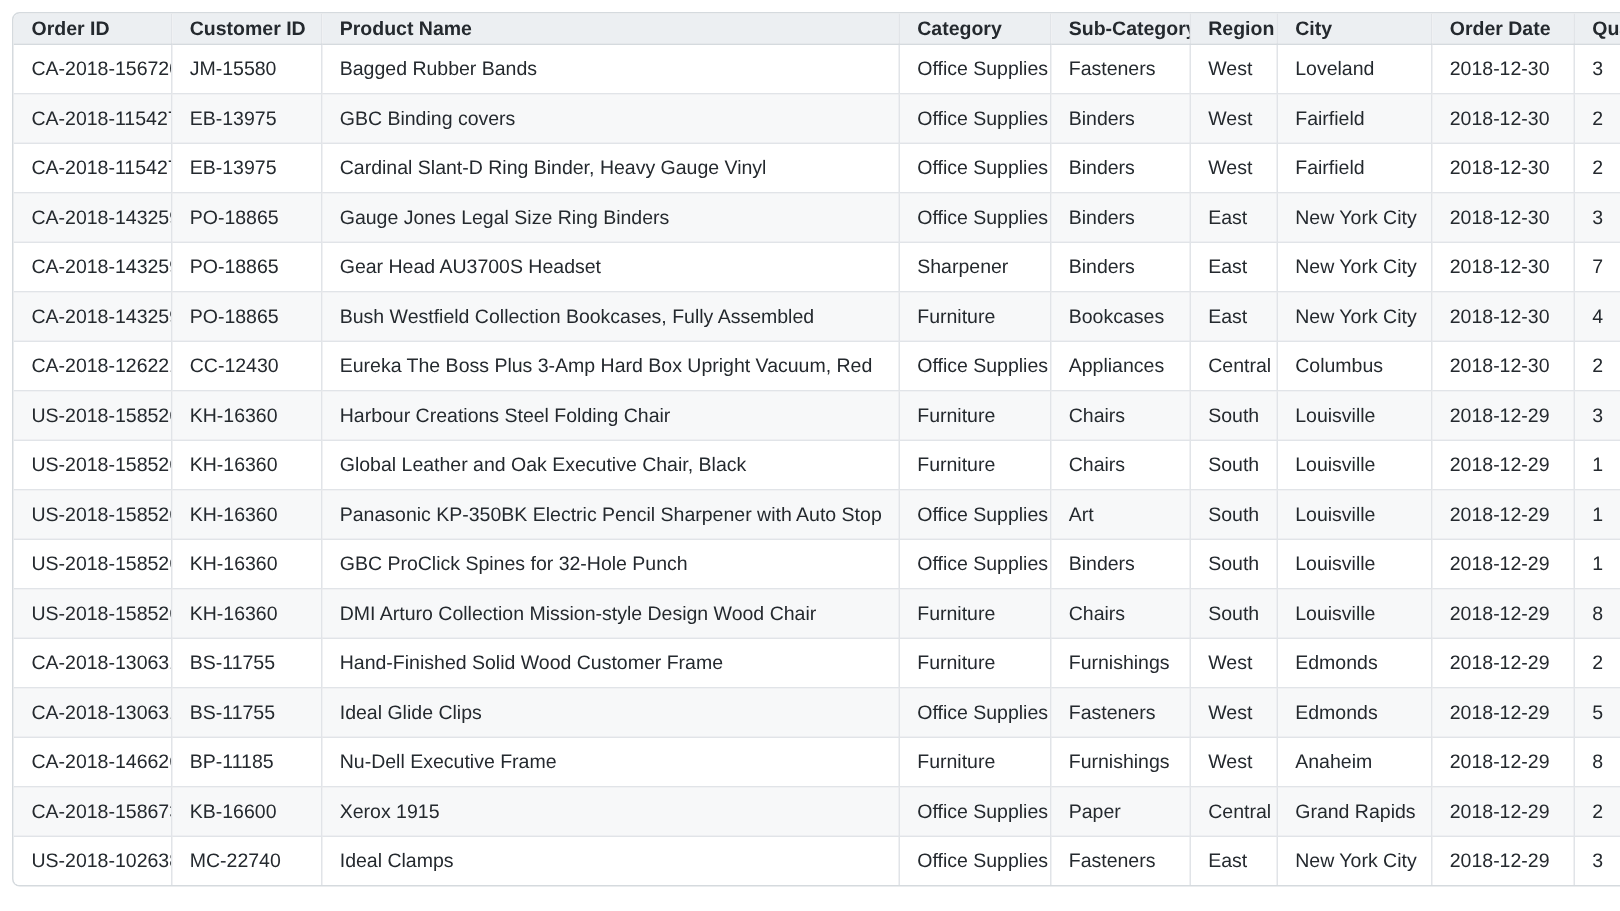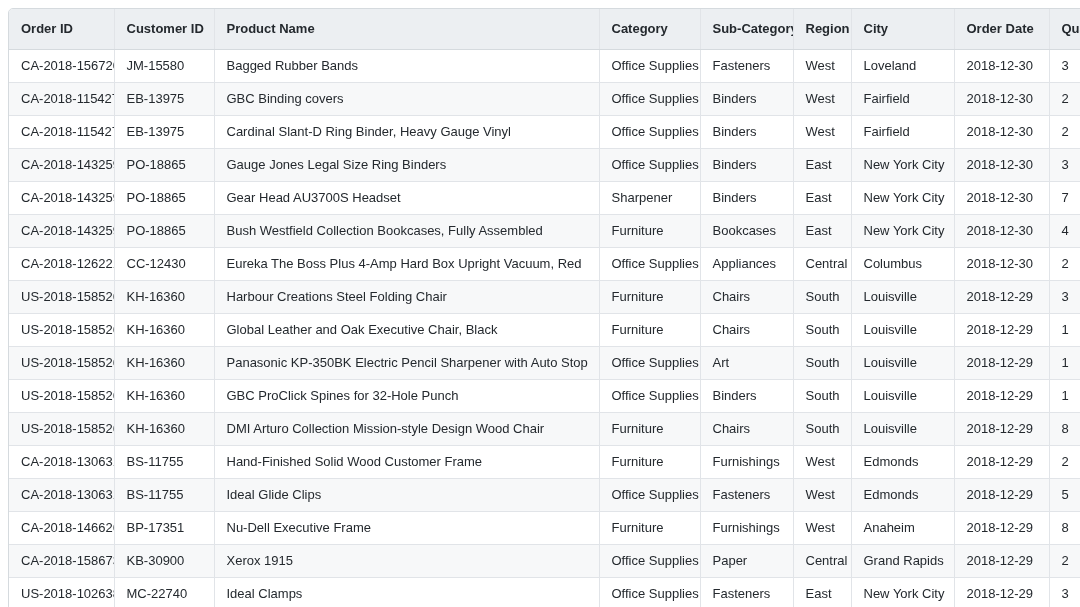--- a/index.html
+++ b/index.html
@@ -33,21 +33,21 @@
     border:1px solid var(--border);
     padding:0 12px;
     text-align:left;
     white-space:nowrap;
     overflow:hidden;
     box-sizing:border-box;
   }
   thead th{
     background:var(--header-bg);
     font-weight:bold;
-    height:40px;
+    height:20px;
     border-top:none;
     border-bottom-color:var(--outer-border);
     margin-top:22px;
   }
   tbody td{
     height:33px;
     background:#ffffff;
     font-weight:normal;
   }
   tbody tr:nth-child(even) td{
@@ -149,21 +149,21 @@
           <td>Furniture</td>
           <td>Bookcases</td>
           <td>East</td>
           <td>New York City</td>
           <td>2018-12-30</td>
           <td>4</td>
         </tr>
         <tr>
           <td>CA-2018-126221</td>
           <td>CC-12430</td>
-          <td>Eureka The Boss Plus 4-Amp Hard Box Upright Vacuum, Red</td>
+          <td>Eureka The Boss Plus 3-Amp Hard Box Upright Vacuum, Red</td>
           <td>Office Supplies</td>
           <td>Appliances</td>
           <td>Central</td>
           <td>Columbus</td>
           <td>2018-12-30</td>
           <td>2</td>
         </tr>
         <tr>
           <td>US-2018-158526</td>
           <td>KH-16360</td>
@@ -236,32 +236,32 @@
           <td>Ideal Glide Clips</td>
           <td>Office Supplies</td>
           <td>Fasteners</td>
           <td>West</td>
           <td>Edmonds</td>
           <td>2018-12-29</td>
           <td>5</td>
         </tr>
         <tr>
           <td>CA-2018-146626</td>
-          <td>BP-17351</td>
+          <td>BP-11185</td>
           <td>Nu-Dell Executive Frame</td>
           <td>Furniture</td>
           <td>Furnishings</td>
           <td>West</td>
           <td>Anaheim</td>
           <td>2018-12-29</td>
           <td>8</td>
         </tr>
         <tr>
           <td>CA-2018-158673</td>
-          <td>KB-30900</td>
+          <td>KB-16600</td>
           <td>Xerox 1915</td>
           <td>Office Supplies</td>
           <td>Paper</td>
           <td>Central</td>
           <td>Grand Rapids</td>
           <td>2018-12-29</td>
           <td>2</td>
         </tr>
         <tr>
           <td>US-2018-102638</td>

